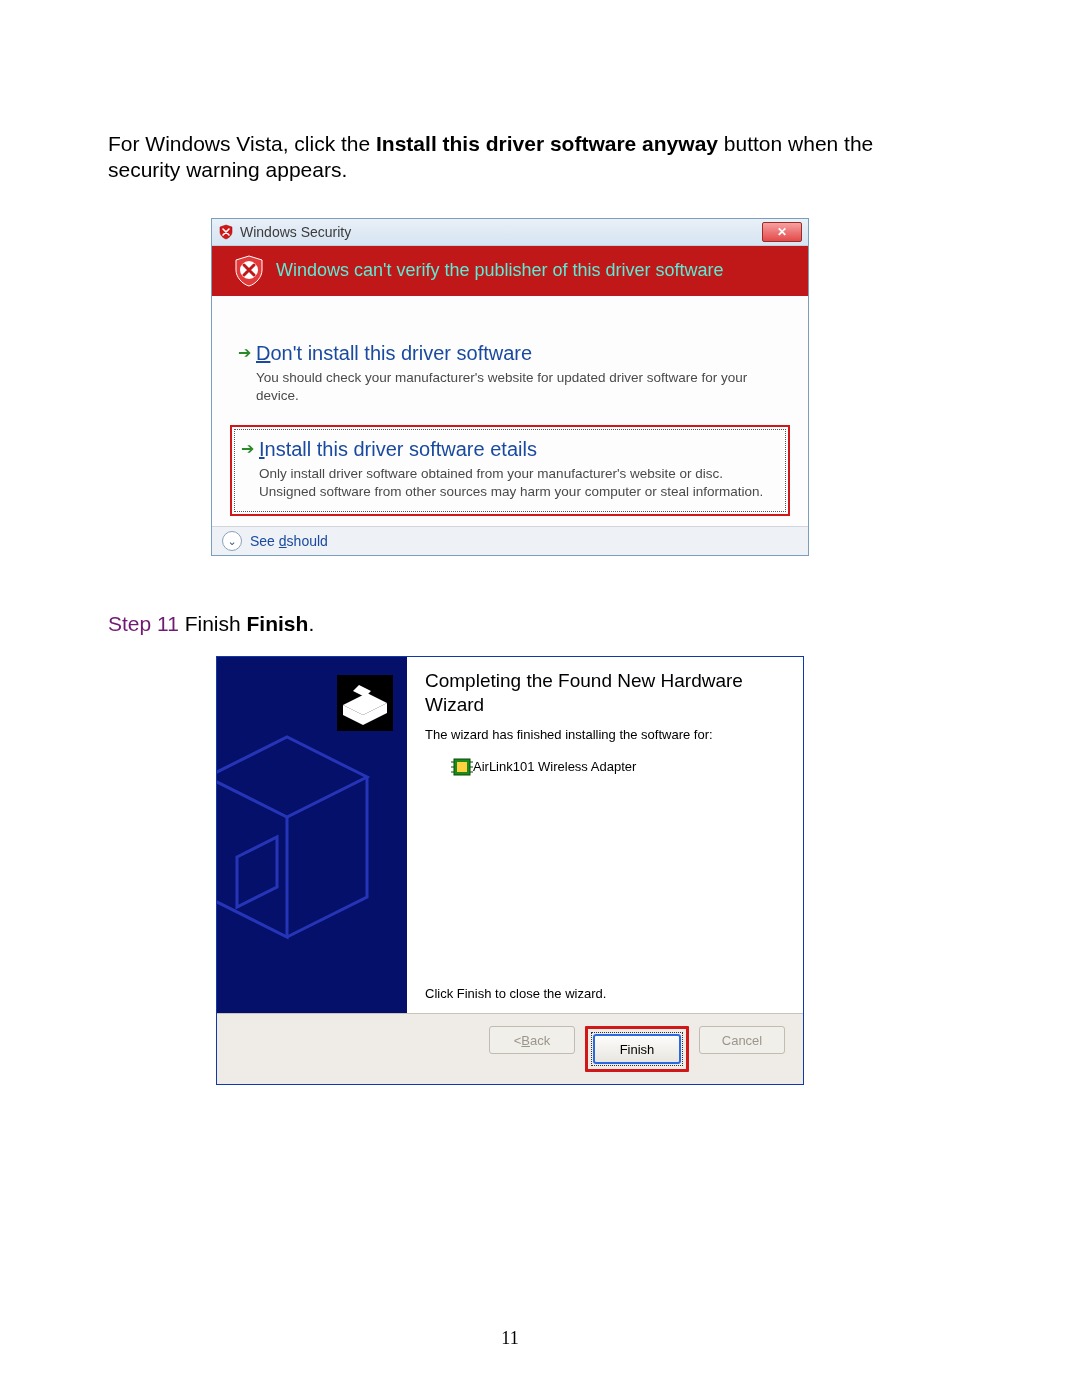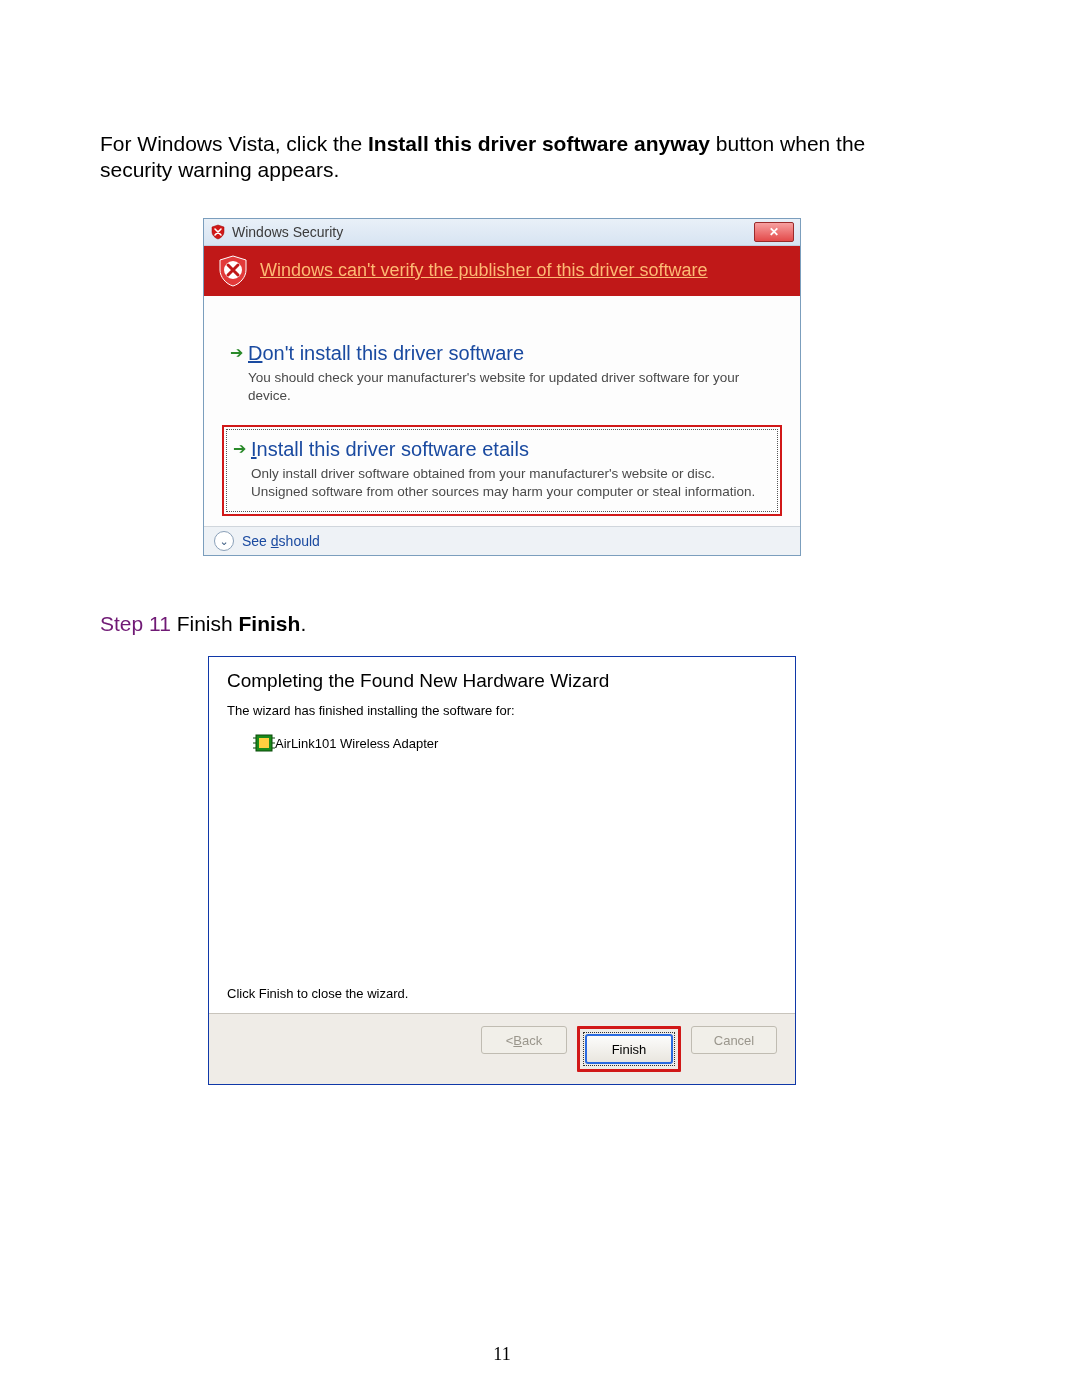--- a/index.html
+++ b/index.html
@@ -8,20 +8,21 @@
     background: #ffffff;
     font-family: Arial, Helvetica, sans-serif;
     color: #000;
   }
   .page {
     width: 1004px;
     height: 1397px;
     position: relative;
     box-sizing: border-box;
     padding: 110px 100px 40px 100px;
+    margin-left: 8px;
   }
   .intro {
     font-size: 21px;
     line-height: 1.25;
     margin-bottom: 34px;
   }
   .intro .bold { font-weight: bold; }
 
   
   .vista-dialog {
@@ -50,26 +51,25 @@
   .vista-close {
     width: 38px; height: 18px;
     background: linear-gradient(#f7a0a0,#e34a4a);
     border: 1px solid #9a2b2b;
     border-radius: 2px;
     display:flex; align-items:center; justify-content:center;
     color:#fff; font-weight:bold; font-size:12px;
   }
   .vista-banner {
     background: #c01818;
-    color: #fdba74;
+    color: #5eead4;
     display:flex;
     align-items:center;
-    padding: 8px 12px;
+    padding: 8px 20px;
     font-size: 18px;
-    text-decoration: underline;
   }
   .vista-banner .banner-icon {
     width: 34px; height: 34px; margin-right: 10px;
     display:inline-flex; align-items:center; justify-content:center;
   }
   .vista-banner .banner-icon svg { width:34px; height:34px; }
   .vista-body {
     padding: 36px 18px 10px 18px;
   }
   .option {
@@ -148,21 +148,20 @@
     color: #fff;
     font-weight: bold;
     font-size: 14px;
     display:flex;
     align-items:center;
     padding: 0 10px;
   }
   .xp-content {
     display:flex;
     height: 356px;
-    flex-direction: column;
   }
   .xp-sidebar {
     width: 190px;
     background: #05106a;
     position: relative;
     overflow:hidden;
   }
   .xp-sidebar svg { position:absolute; inset:0; }
   .xp-main {
     flex:1;
@@ -224,21 +223,21 @@
     padding: 1px;
     display:inline-flex;
   }
   .xp-btn.finish {
     border: 2px solid #2a6ae0;
     font-weight: normal;
   }
 
   .page-number {
     position:absolute;
-    bottom: 32px;
+    bottom: 48px;
     left: 0; right:0;
     text-align:center;
     font-size: 18px;
     font-family: "Times New Roman", serif;
   }
 </style>
 </head>
 <body>
 
 <div class="page">

